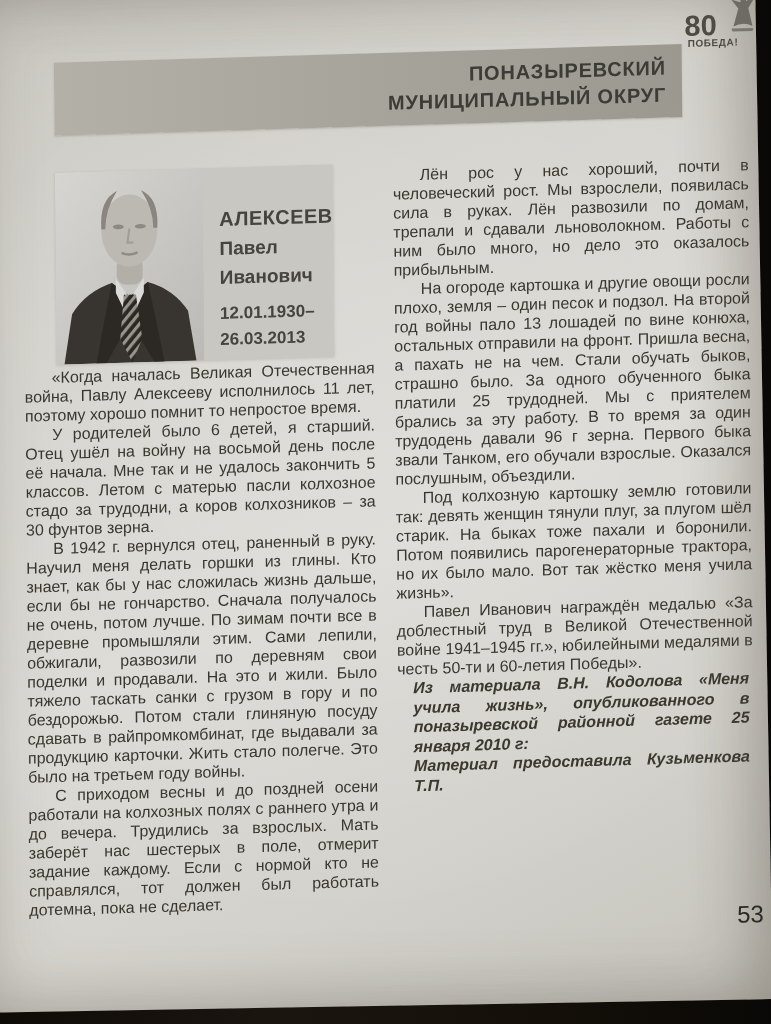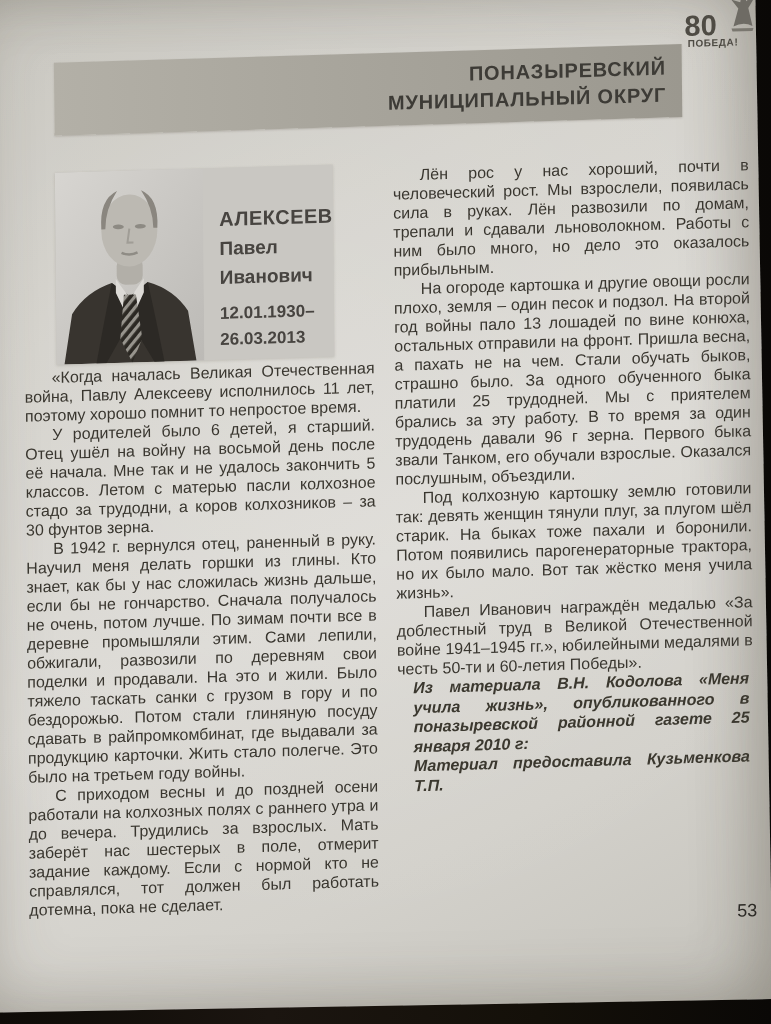--- a/index.html
+++ b/index.html
@@ -48,21 +48,21 @@
   .dates{font-size:17px;font-weight:bold;line-height:26px;margin-top:9px;}
   
   .col{position:absolute;font-size:16px;line-height:19px;text-align:justify;color:#39362f;}
   .col p{margin:0;text-indent:27px;}
   .col-left{left:30px;top:363px;width:350px;}
   .col-right{left:400px;top:171px;width:356px;}
   .source p{
     font-style:italic;font-weight:600;text-indent:0;margin-left:16px;margin-right:4px;
     line-height:19.5px;color:#3b382f;
   }
-  .pageno{position:absolute;left:738px;top:916px;font-size:18px;color:#2c2a26;}
+  .pageno{position:absolute;left:738px;top:916px;font-size:24px;color:#2c2a26;}
 </style>
 </head>
 <body>
 
 <div class="page">
   <div class="content">
 
     <div class="logo">
       <svg width="76" height="64" viewBox="0 0 76 64">
         <path d="M50 42 L55 24 L48 15 L57 18 L60 2 L63 17 L74 9 L65 24 L69 42 Q60 37 50 42 Z" fill="#6e6b64"></path>

